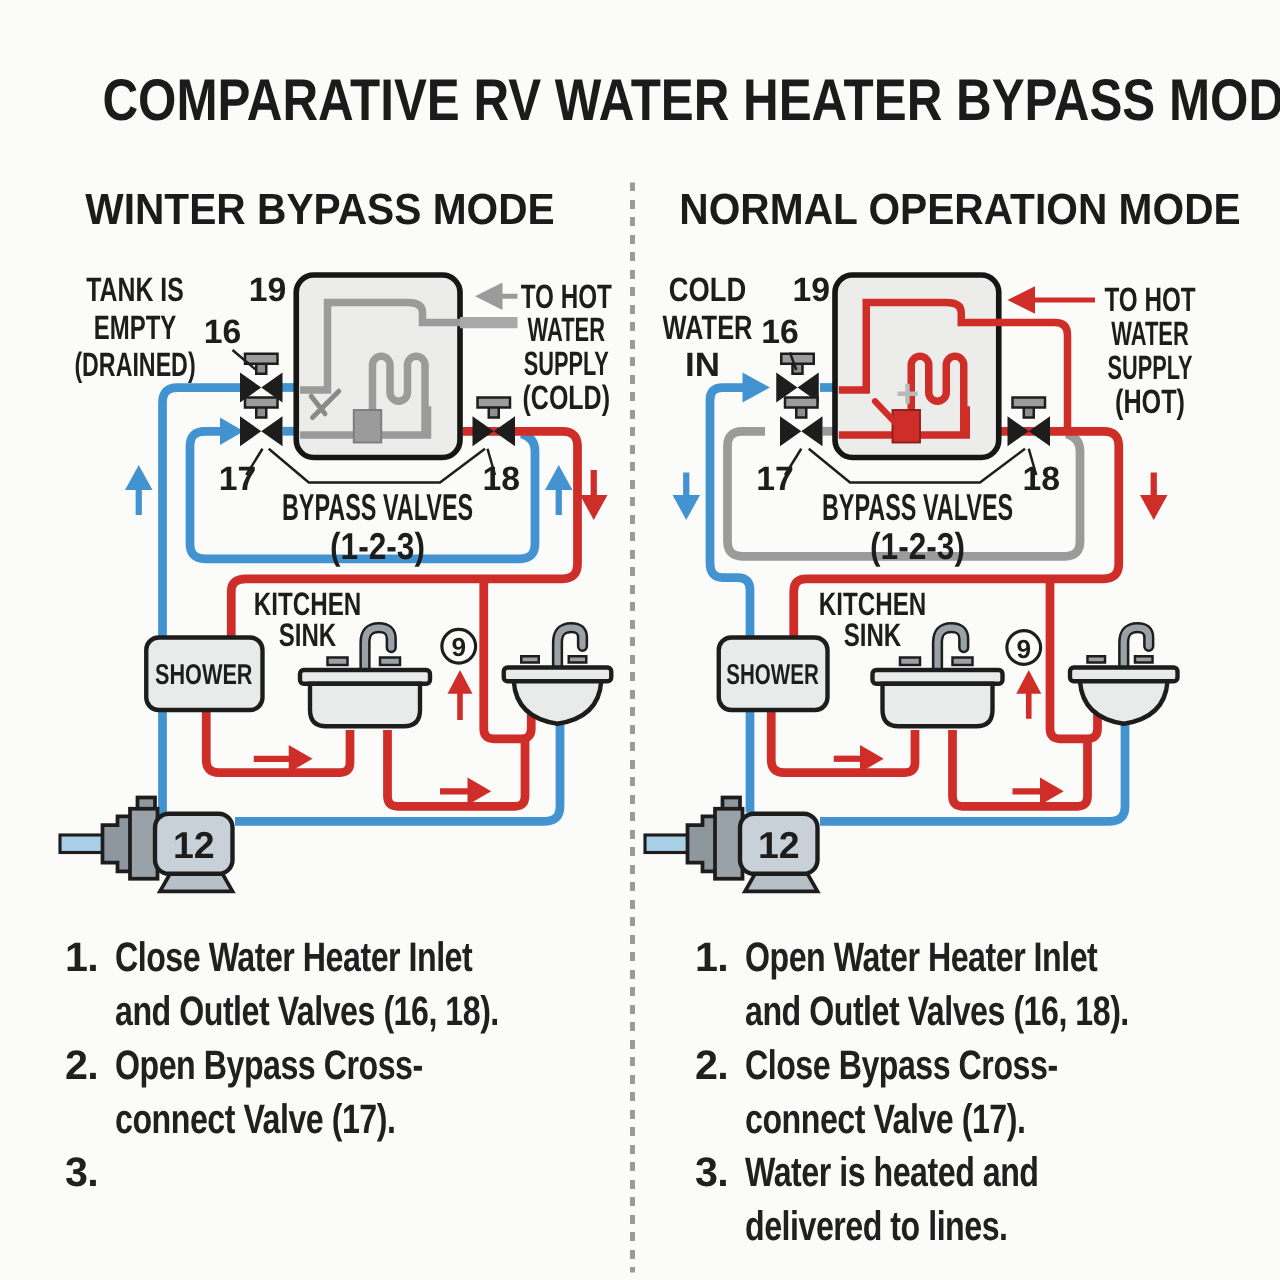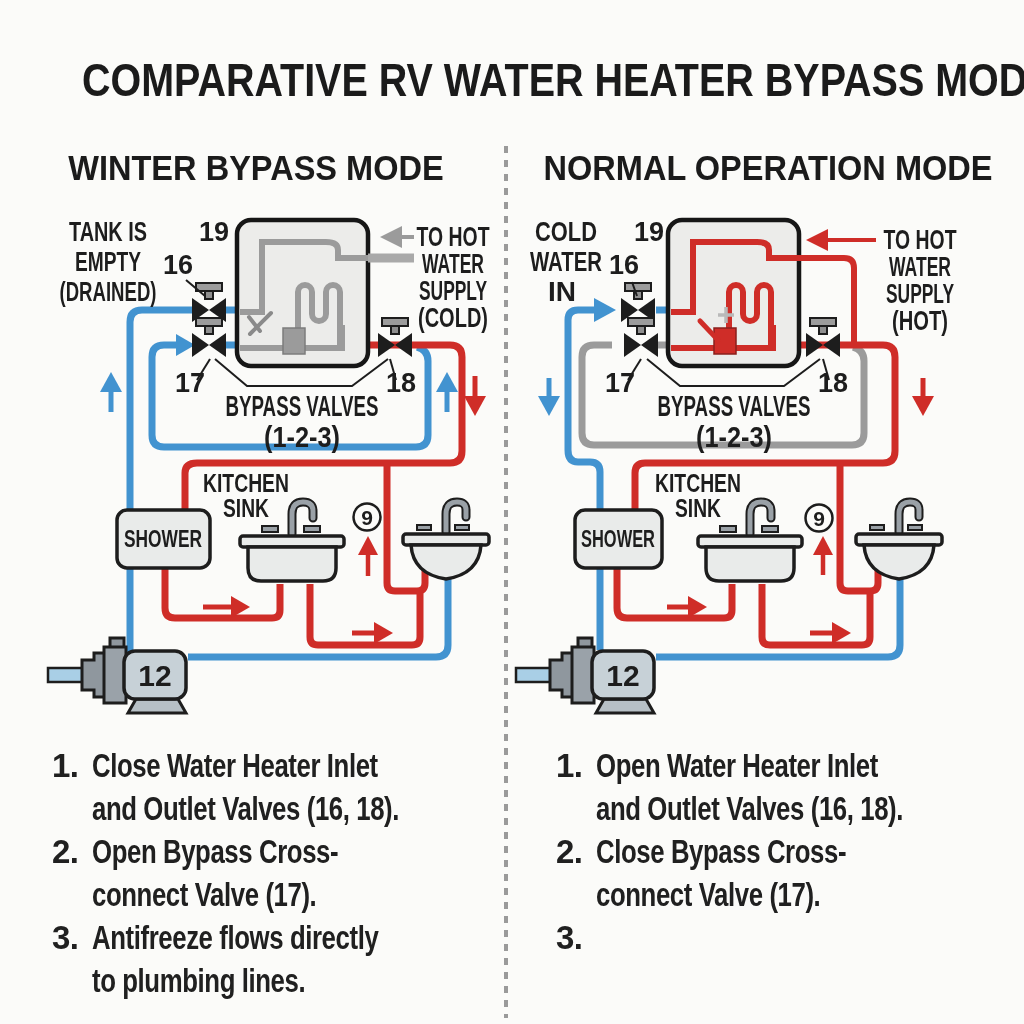--- a/index.html
+++ b/index.html
@@ -246,38 +246,38 @@
   </div>
   <div class="step">
     <div class="num"><span class="cline">2.</span></div>
     <div class="lines">
       <div class="cline">Open Bypass Cross-</div>
       <div class="cline">connect Valve (17).</div>
     </div>
   </div>
   <div class="step">
     <div class="num"><span class="cline">3.</span></div>
-    <div class="lines">
-      <div class="cline">Antifreeze flows directly</div>
-      <div class="cline">to plumbing lines.</div>
-    </div>
   </div>
 </div>
 
 <div class="steps steps-right">
   <div class="step">
     <div class="num"><span class="cline">1.</span></div>
     <div class="lines">
       <div class="cline">Open Water Heater Inlet</div>
       <div class="cline">and Outlet Valves (16, 18).</div>
     </div>
   </div>
   <div class="step">
     <div class="num"><span class="cline">2.</span></div>
     <div class="lines">
       <div class="cline">Close Bypass Cross-</div>
       <div class="cline">connect Valve (17).</div>
     </div>
   </div>
   <div class="step">
     <div class="num"><span class="cline">3.</span></div>
+    <div class="lines">
+      <div class="cline">Water is heated and</div>
+      <div class="cline">delivered to lines.</div>
+    </div>
   </div>
 </div>
 
 </body></html>

